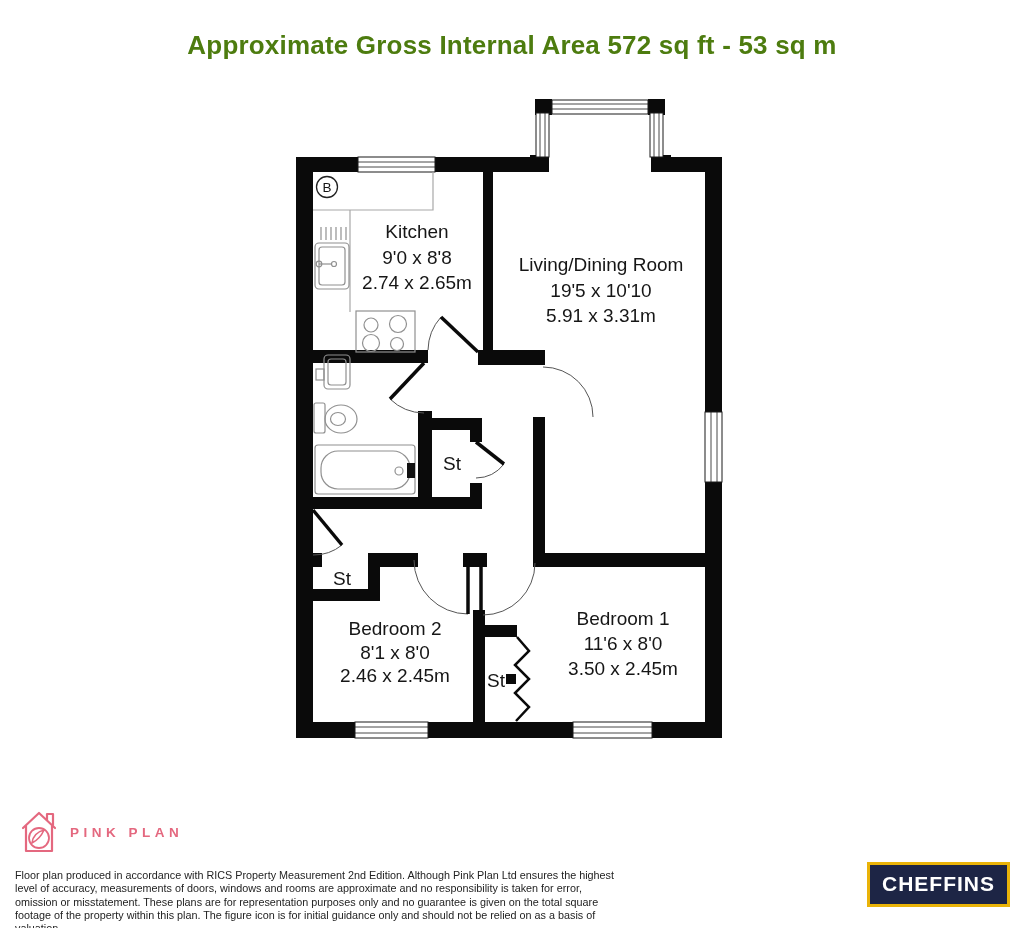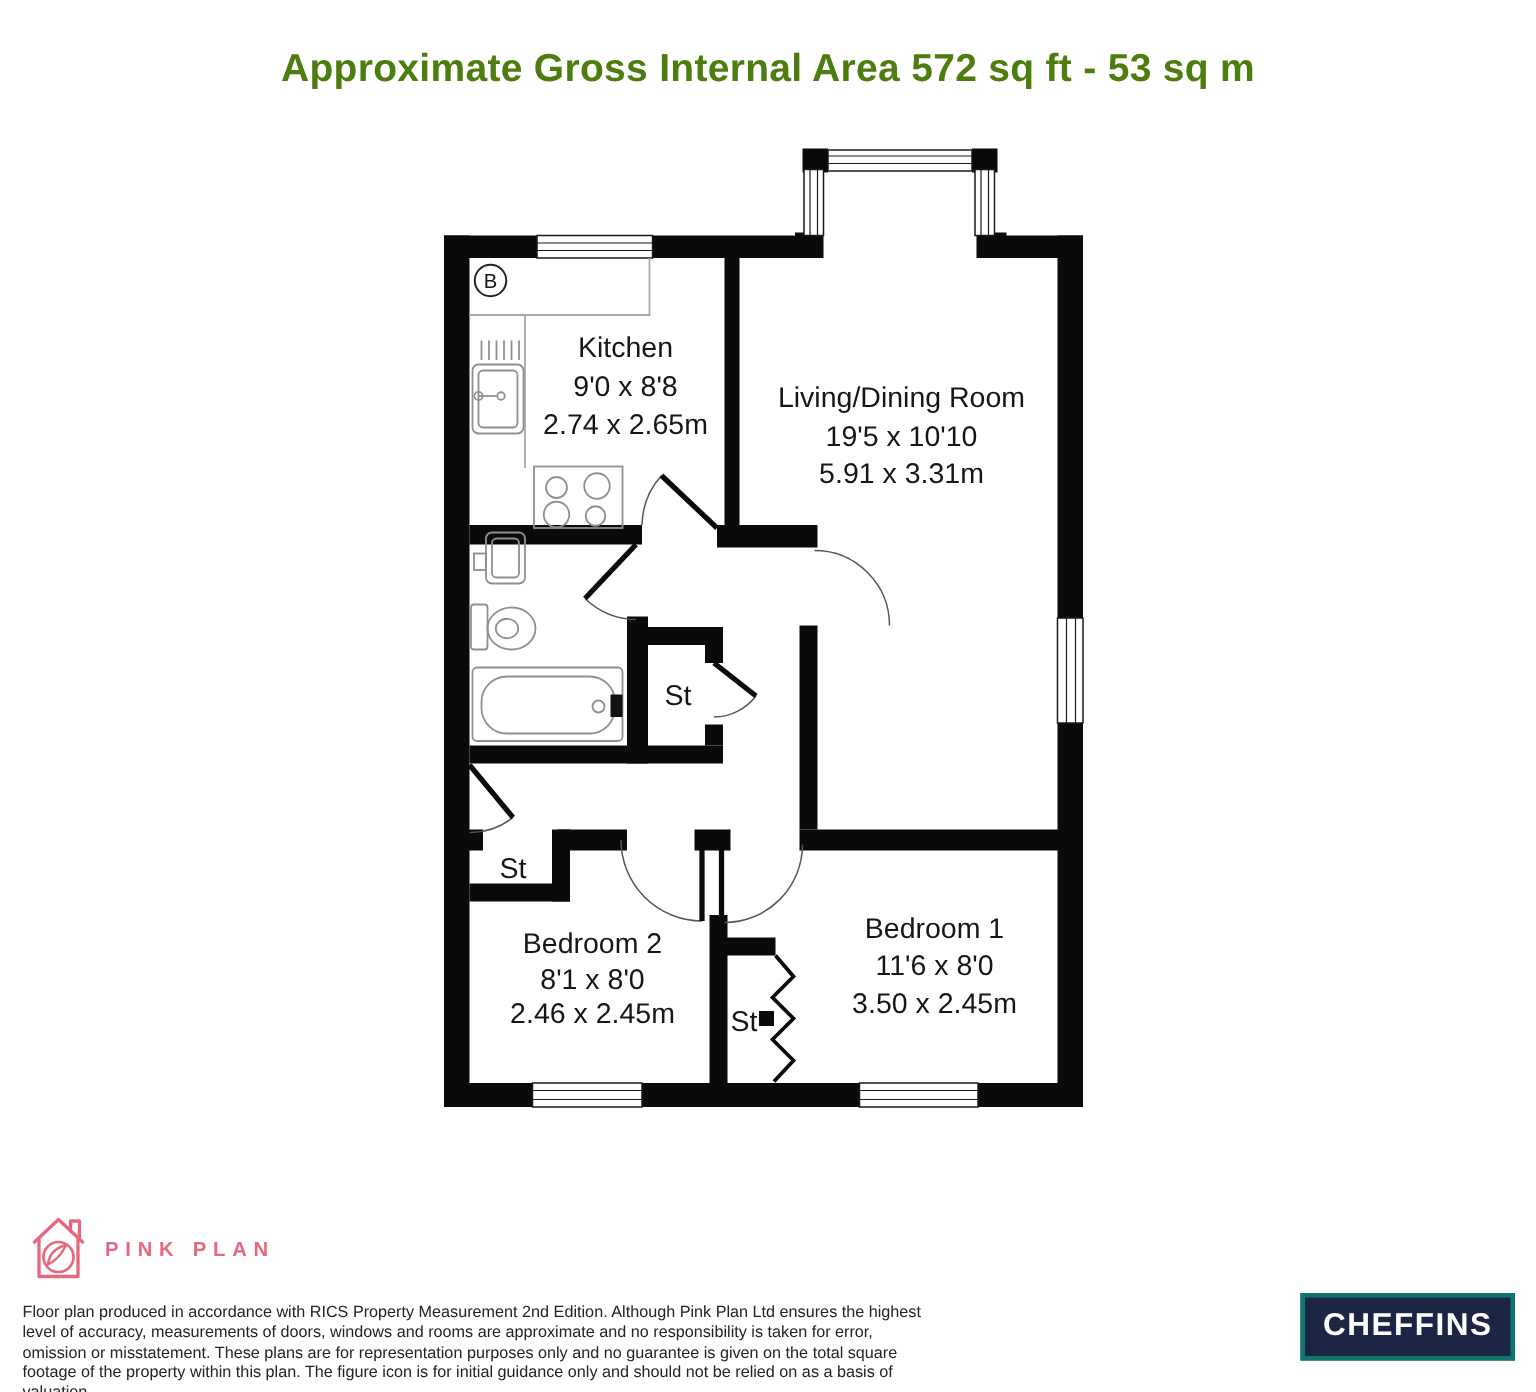--- a/index.html
+++ b/index.html
@@ -9,21 +9,21 @@
          font-size:26px;font-weight:700;color:#4d7c0f;letter-spacing:.2px;}
   svg text{font-family:"Liberation Sans",sans-serif;fill:#161616;}
   .room-label{font-size:19px;}
   .st-label{font-size:19px;}
   .boiler-label{font-size:13.5px;}
   .footer-logo{position:absolute;left:20px;top:810px;display:flex;align-items:center;gap:12px;}
   .logo-text{color:#e4687f;font-size:13.5px;font-weight:600;letter-spacing:4.5px;}
   .disclaimer{position:absolute;left:15px;top:858px;width:600px;
               font-size:10.8px;line-height:1.24;color:#232323;}
   .cheffins{position:absolute;right:14px;top:862px;background:#1d2545;
-            border:3px solid #0f766e;padding:7px 12px 8px 12px;}
+            border:3px solid #eab308;padding:7px 12px 8px 12px;}
   .cheffins span{color:#fff;font-size:21px;font-weight:700;letter-spacing:1px;
                  font-family:"Liberation Sans",sans-serif;}
 </style>
 </head>
 <body>
 
 <div class="page">
 
   <div class="title">Approximate Gross Internal Area 572 sq ft - 53 sq m</div>
 

